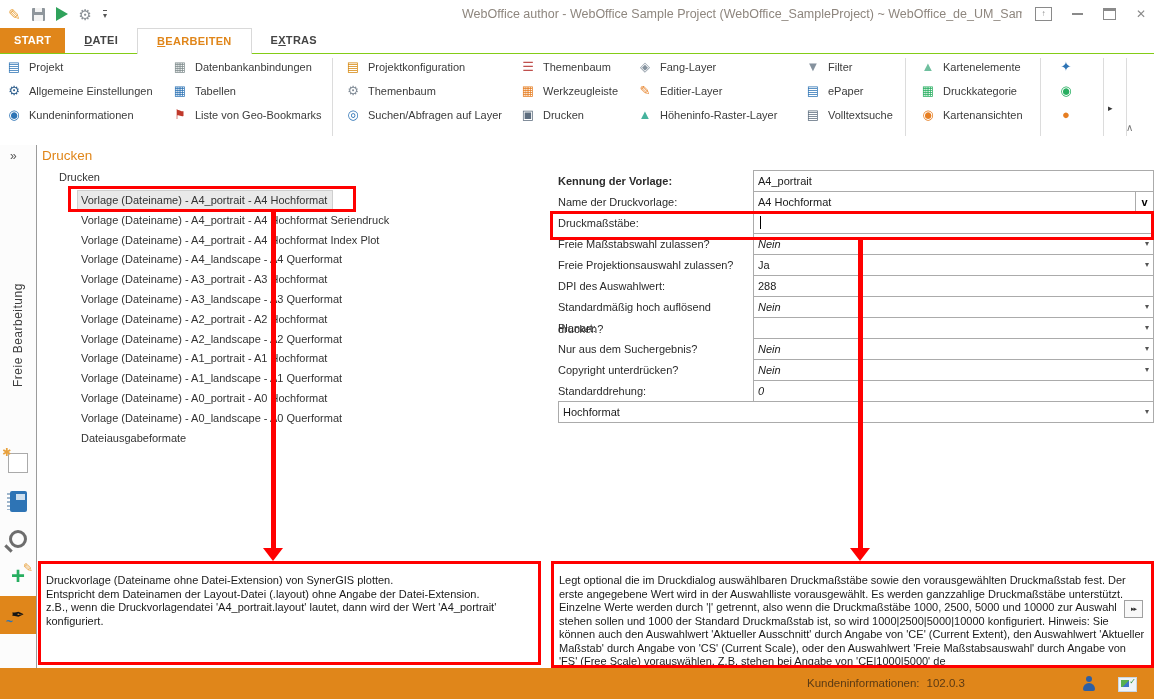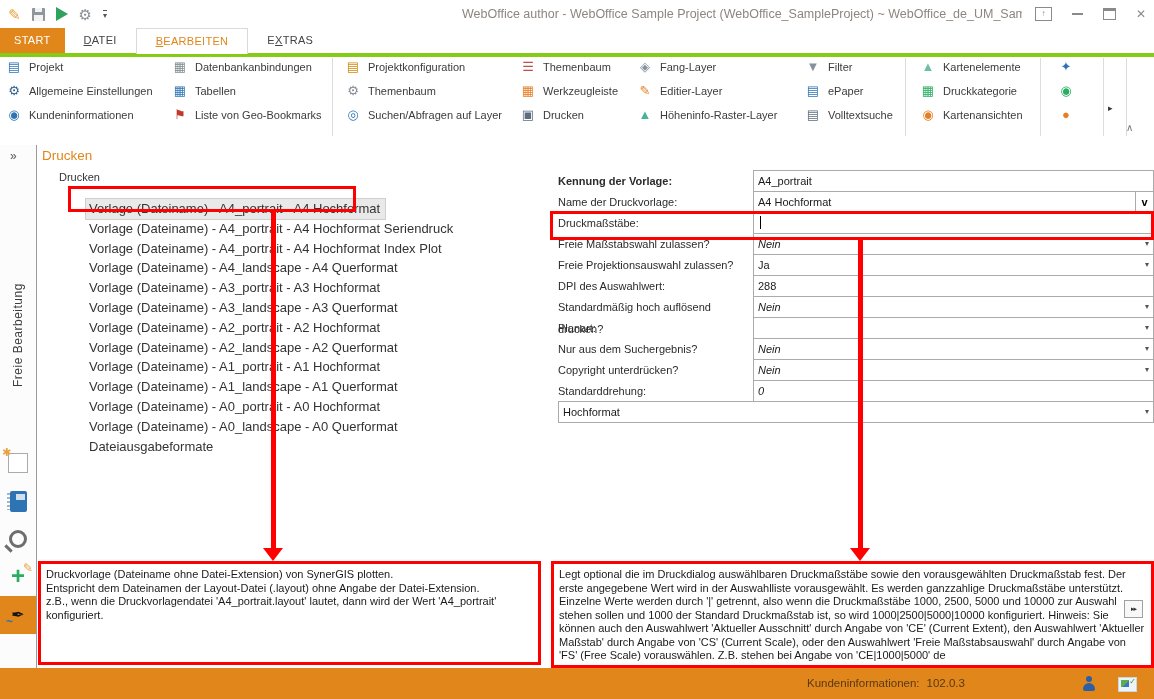--- a/index.html
+++ b/index.html
@@ -15,21 +15,21 @@
   .i-play{width:0;height:0;border-left:12px solid #2FA25B;border-top:7px solid transparent;border-bottom:7px solid transparent;}
   .i-gear{color:#8a9096;font-size:15px;line-height:15px;}
   .i-custom{font-size:8px;color:#555;border-top:1px solid #555;padding-top:1px;line-height:7px;}
   .title{position:absolute;left:462px;top:0;line-height:28px;font-size:12.5px;color:#8E867E;white-space:nowrap;max-width:560px;overflow:hidden;}
   .wincontrols{position:absolute;right:8px;top:0;height:28px;display:flex;align-items:center;gap:20px;}
   .wc-ribbon{width:15px;height:12px;border:1px solid #8a8a8a;display:grid;place-items:center;font-size:8px;color:#8a8a8a;line-height:8px;}
   .wc-min{width:11px;height:0;border-bottom:2px solid #8a8a8a;}
   .wc-max{width:11px;height:8px;border:1px solid #8a8a8a;border-top:3px solid #8a8a8a;}
   .wc-close{font-size:12px;color:#8a8a8a;line-height:12px;}
   
-  .tabbar{position:absolute;left:0;top:28px;width:1154px;height:25px;background:#fff;border-bottom:4px solid #84cc16;display:flex;z-index:5;}
+  .tabbar{position:absolute;left:0;top:28px;width:1154px;height:25px;background:#fff;border-bottom:1px solid #84cc16;display:flex;z-index:5;font-weight:bold;}
   .tab{height:25px;line-height:25px;padding:0 19px;font-size:11px;color:#444;letter-spacing:.3px;cursor:default;}
   .tab u{text-decoration:underline;}
   .tab.start{background:#E0861A;color:#fff;padding:0 14px;}
   .tab.active{color:#E0861A;background:#fff;border:1px solid #d9d9d9;border-bottom:none;height:25px;margin-bottom:-1px;}
   
   .ribbon{position:absolute;left:0;top:53px;width:1154px;height:92px;background:#fff;border-bottom:1px solid #e3e3e3;}
   .rcol{position:absolute;top:2px;}
   .ritem{height:24px;display:flex;align-items:center;gap:7px;white-space:nowrap;}
   .ricon{width:16px;text-align:center;font-size:13px;line-height:14px;flex:0 0 16px;}
   .rlabel{font-size:11px;color:#3b3b3b;}
@@ -55,39 +55,39 @@
   .t-magnifier{width:12px;height:12px;border:3px solid #6d6d6d;border-radius:50%;position:relative;}
   .t-magnifier::after{content:"";position:absolute;left:-8px;bottom:-5px;width:9px;height:3px;background:#6d6d6d;transform:rotate(45deg);}
   .t-moveedit{position:relative;width:24px;height:24px;text-align:center;}
   .t-moveedit::before{content:"+";font-size:24px;font-weight:900;line-height:22px;color:#27AE60;}
   .t-moveedit::after{content:"✎";position:absolute;right:-3px;top:-4px;font-size:12px;color:#E8A13D;}
   .t-pen{position:relative;width:24px;height:24px;text-align:center;}
   .t-pen::before{content:"✒";font-size:16px;line-height:24px;color:#151515;}
   .t-pen::after{content:"~";position:absolute;left:0;bottom:-2px;color:#2E74B5;font-size:12px;font-weight:bold;}
   .heading{position:absolute;left:42px;top:3px;font-size:13.5px;color:#E0861A;}
   .tree-root{position:absolute;left:59px;top:26px;font-size:11px;color:#333;}
-  .tree{position:absolute;left:75px;top:43px;margin:11px;padding:0;list-style:none;font-size:13px;color:#333;}
+  .tree{position:absolute;left:75px;top:43px;margin:3px;padding:0;list-style:none;font-size:11px;color:#333;}
   .tree li{height:19.8px;line-height:19.8px;padding:0 5px 0 3px;white-space:nowrap;width:max-content;}
   .tree li.selected{background:#e9e9e9;outline:1px solid #cfcfcf;}
   
   .form-grid{position:absolute;left:558px;top:25px;width:596px;}
   .frow{display:flex;height:22px;margin-top:-1px;}
   .frow:first-child{margin-top:0;}
   .flabel{width:195px;font-size:11px;line-height:22px;color:#2b2b2b;flex:0 0 195px;}
   .flabel.bold{font-weight:bold;}
   .ffield{flex:1;border:1px solid #ababab;position:relative;background:#fff;}
   .fvalue{font-size:11px;line-height:20px;padding-left:4px;color:#1a1a1a;}
   .fvalue.italic{font-style:italic;}
   .caret{display:inline-block;width:1px;height:13px;background:#000;vertical-align:middle;margin-left:2px;}
   .dd{position:absolute;right:4px;top:50%;transform:translateY(-55%);font-size:8px;color:#555;}
   .vbtn{flex:0 0 17px;border:1px solid #ababab;margin-left:-1px;font-size:11px;font-weight:bold;text-align:center;line-height:20px;color:#000;background:#fff;}
   
   .descL{position:absolute;left:38px;top:416px;width:503px;height:104px;border:3px solid #FF0000;box-sizing:border-box;background:#fff;}
   .descR{position:absolute;left:551px;top:416px;width:603px;height:107px;border:3px solid #FF0000;box-sizing:border-box;background:#fff;overflow:hidden;}
-  .desc-text{font-size:11px;line-height:13.5px;color:#1a1a1a;padding:4px 5px;white-space:pre-line;}
+  .desc-text{font-size:11px;line-height:13.5px;color:#1a1a1a;padding:10px 5px;white-space:pre-line;}
   .expand-btn{position:absolute;right:8px;top:36px;width:17px;height:16px;border:1px solid #a0a0a0;background:#f8f8f8;
       font-size:7px;letter-spacing:-1px;color:#333;display:grid;place-items:center;}
   
   .sel-rect{position:absolute;left:68px;top:41px;width:288px;height:26px;border:3px solid #FF0000;box-sizing:border-box;z-index:60;}
   .field-rect{position:absolute;left:550px;top:66px;width:604px;height:29px;border:3px solid #FF0000;box-sizing:border-box;z-index:60;}
   .arrowL-line{position:absolute;left:271px;top:67px;width:5px;height:336px;background:#FF0000;z-index:60;}
   .arrowL-head{position:absolute;left:263px;top:403px;width:0;height:0;border-left:10px solid transparent;border-right:10px solid transparent;border-top:13px solid #FF0000;z-index:60;}
   .arrowR-line{position:absolute;left:858px;top:95px;width:5px;height:308px;background:#FF0000;z-index:60;}
   .arrowR-head{position:absolute;left:850px;top:403px;width:0;height:0;border-left:10px solid transparent;border-right:10px solid transparent;border-top:13px solid #FF0000;z-index:60;}
   

